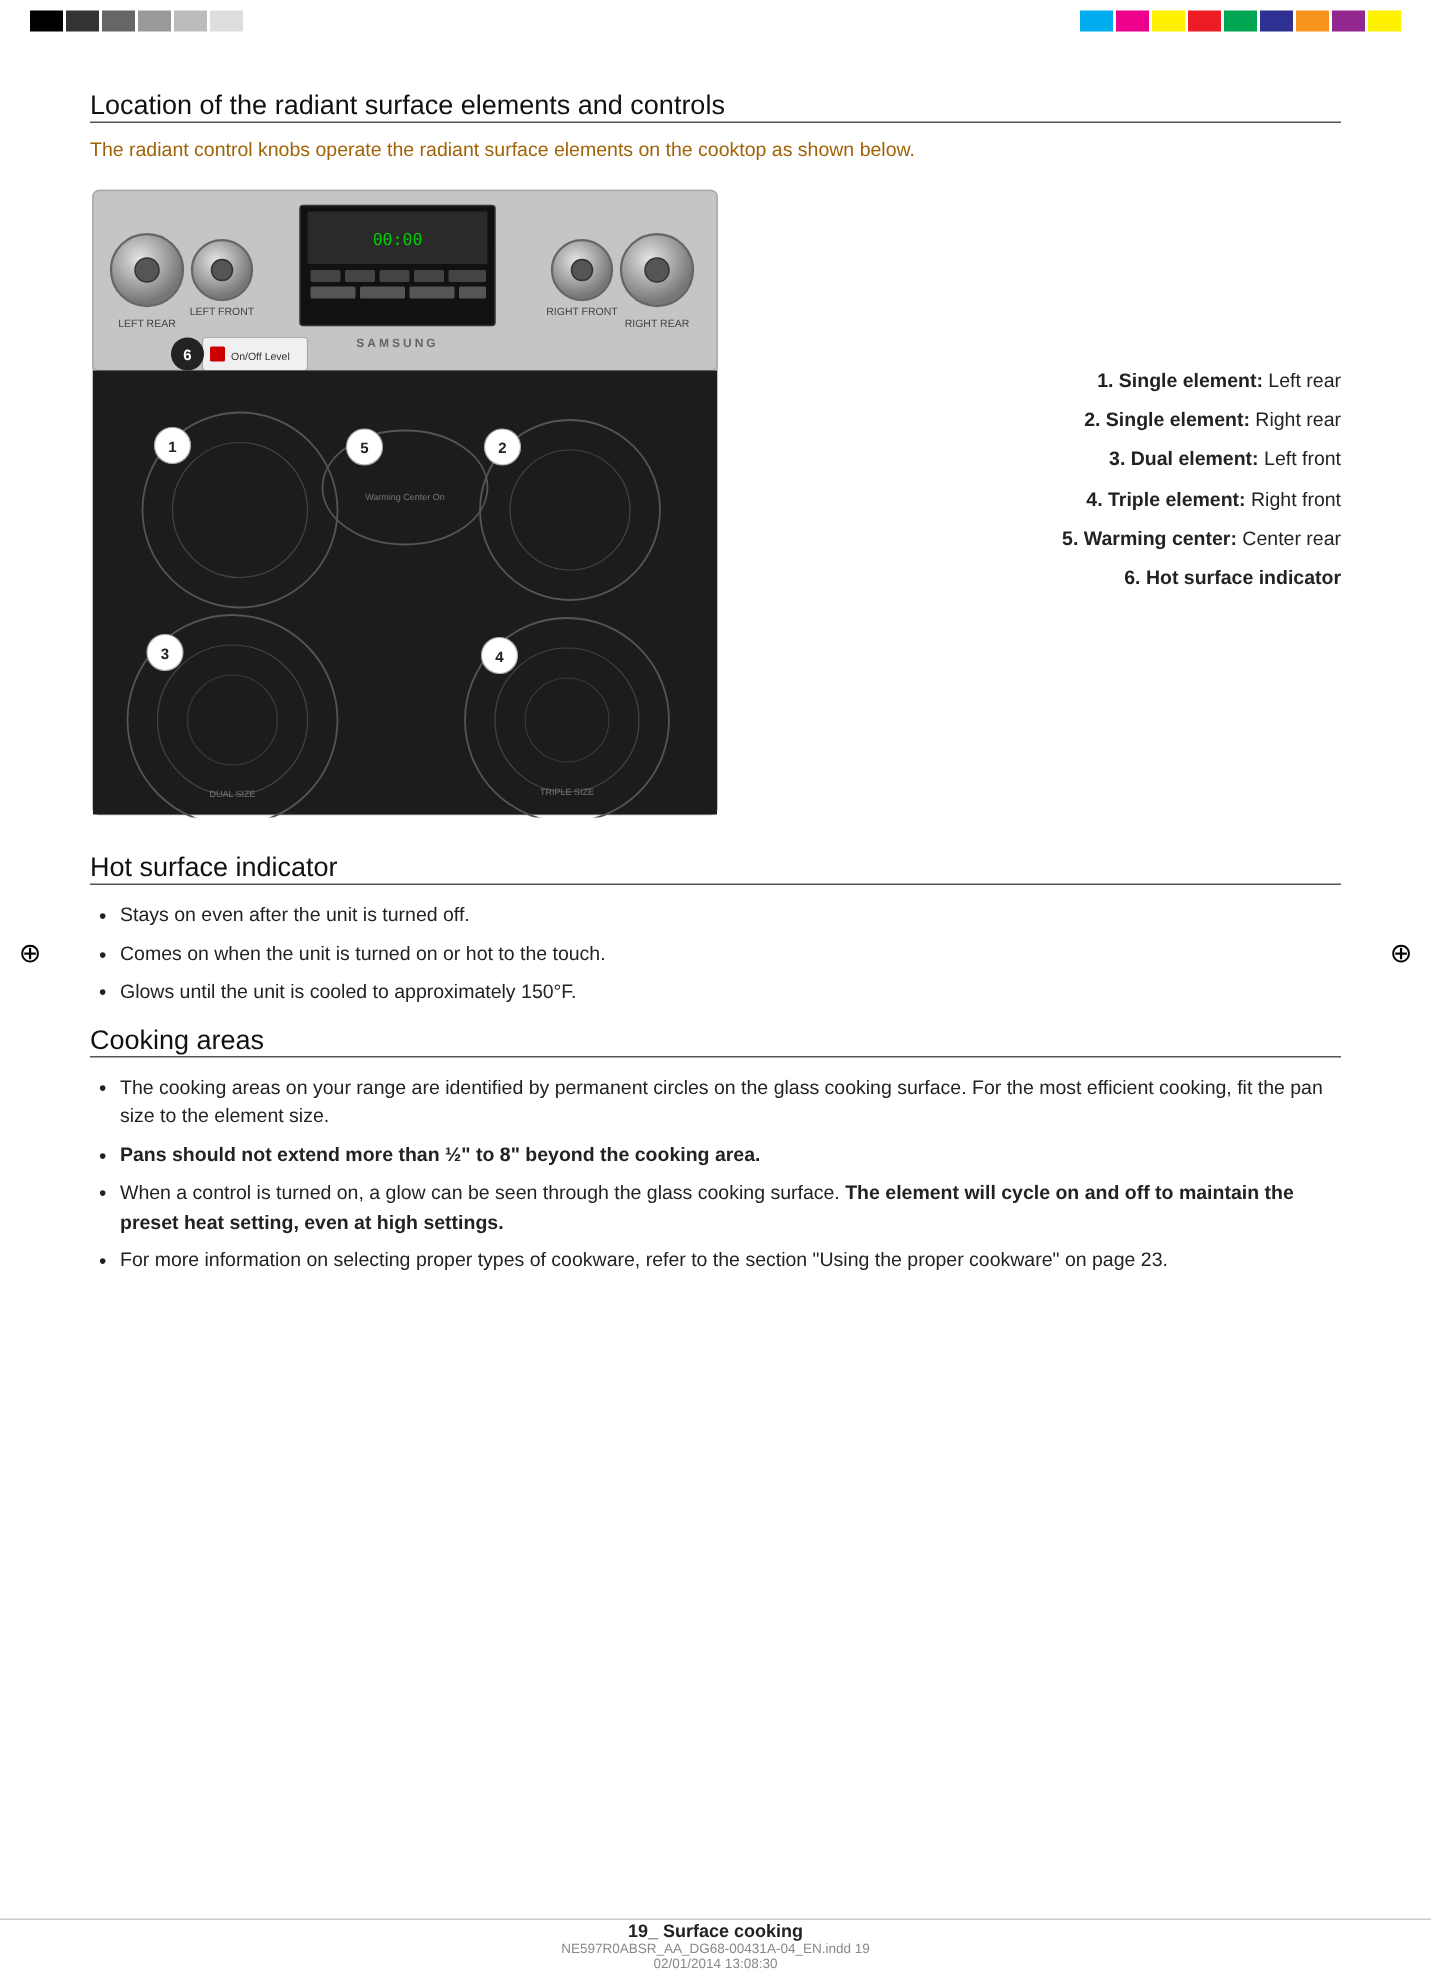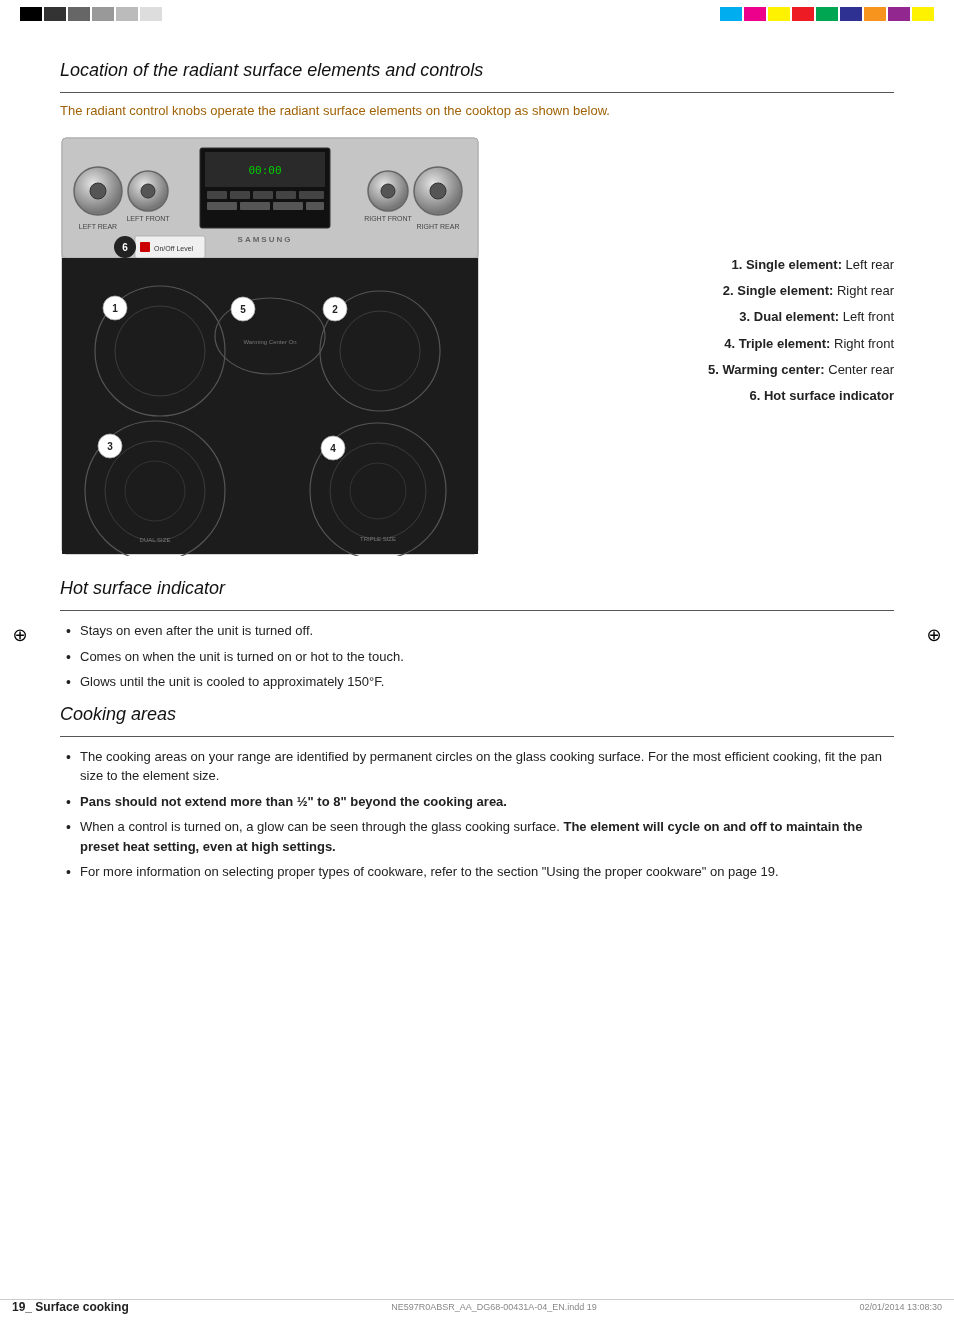--- a/index.html
+++ b/index.html
@@ -47,24 +47,23 @@
       right: 0;
       bottom: 40px;
       padding: 20px 60px 20px 60px;
     }
 
     
     .section-title {
       font-size: 18px;
       font-weight: normal;
       border-bottom: 1px solid #555;
-      padding-bottom: 11px;
+      padding-bottom: 0;
       margin-bottom: 10px;
       color: #111;
-      font-style: italic;
     }
 
     .section-title.hot-surface {
       margin-top: 18px;
     }
 
     .section-title.cooking-areas {
     }
 
     .intro-text {
@@ -131,20 +130,21 @@
       bottom: 8px;
       left: 0;
       right: 0;
       display: flex;
       justify-content: space-between;
       align-items: center;
       padding: 0 12px;
       font-size: 10px;
       color: #555;
       border-top: 1px solid #ccc;
+      flex-direction: column;
     }
 
     .footer-left { font-weight: bold; font-size: 12px; color: #222; }
     .footer-center { font-size: 9px; color: #888; }
     .footer-right { font-size: 9px; color: #888; }
 
     
     .reg-cross {
       position: absolute;
       width: 24px;
@@ -334,21 +334,21 @@
     <li>
       The cooking areas on your range are identified by permanent circles on the glass cooking surface. For the most efficient cooking, fit the pan size to the element size.
     </li>
     <li>
       <strong>Pans should not extend more than ½" to 8" beyond the cooking area.</strong>
     </li>
     <li>
       When a control is turned on, a glow can be seen through the glass cooking surface. <strong>The element will cycle on and off to maintain the preset heat setting, even at high settings.</strong>
     </li>
     <li>
-      For more information on selecting proper types of cookware, refer to the section "Using the proper cookware" on page 19.
+      For more information on selecting proper types of cookware, refer to the section "Using the proper cookware" on page 23.
     </li>
   </ul>
 
 </div>
 
 <div class="page-footer">
   <span class="footer-left">19_ Surface cooking</span>
   <span class="footer-center">NE597R0ABSR_AA_DG68-00431A-04_EN.indd   19</span>
   <span class="footer-right">02/01/2014   13:08:30</span>
 </div>

